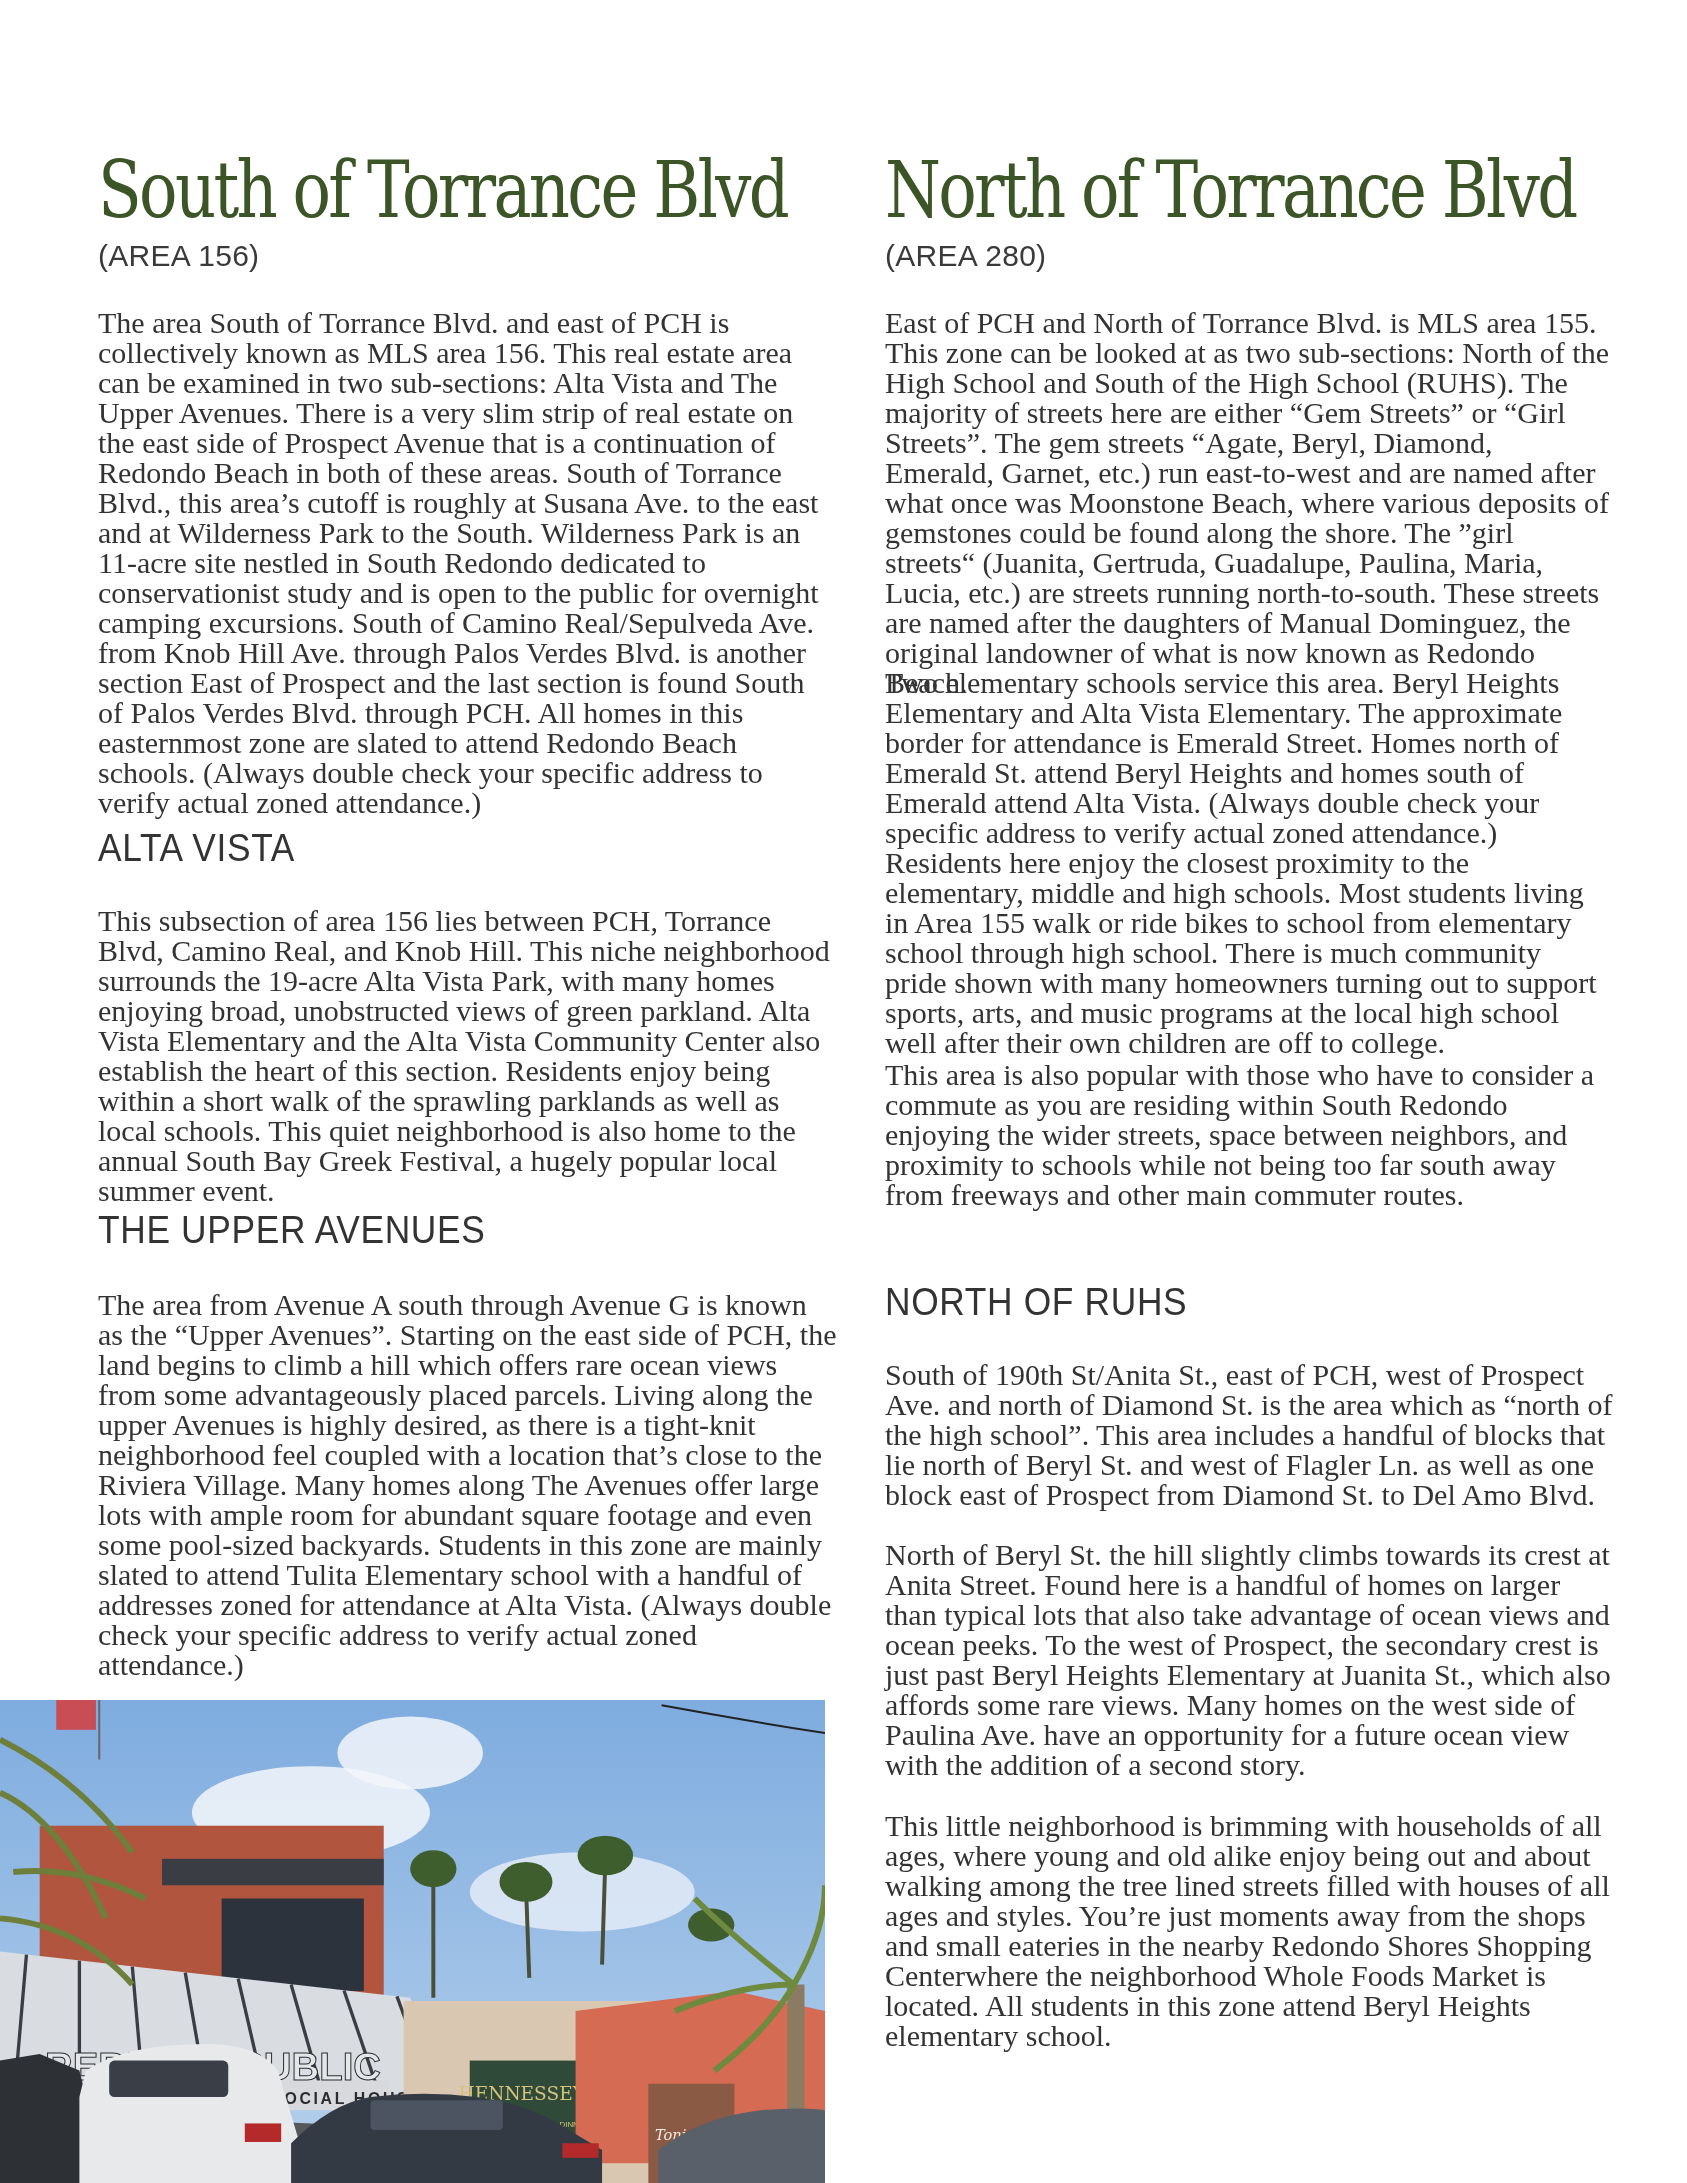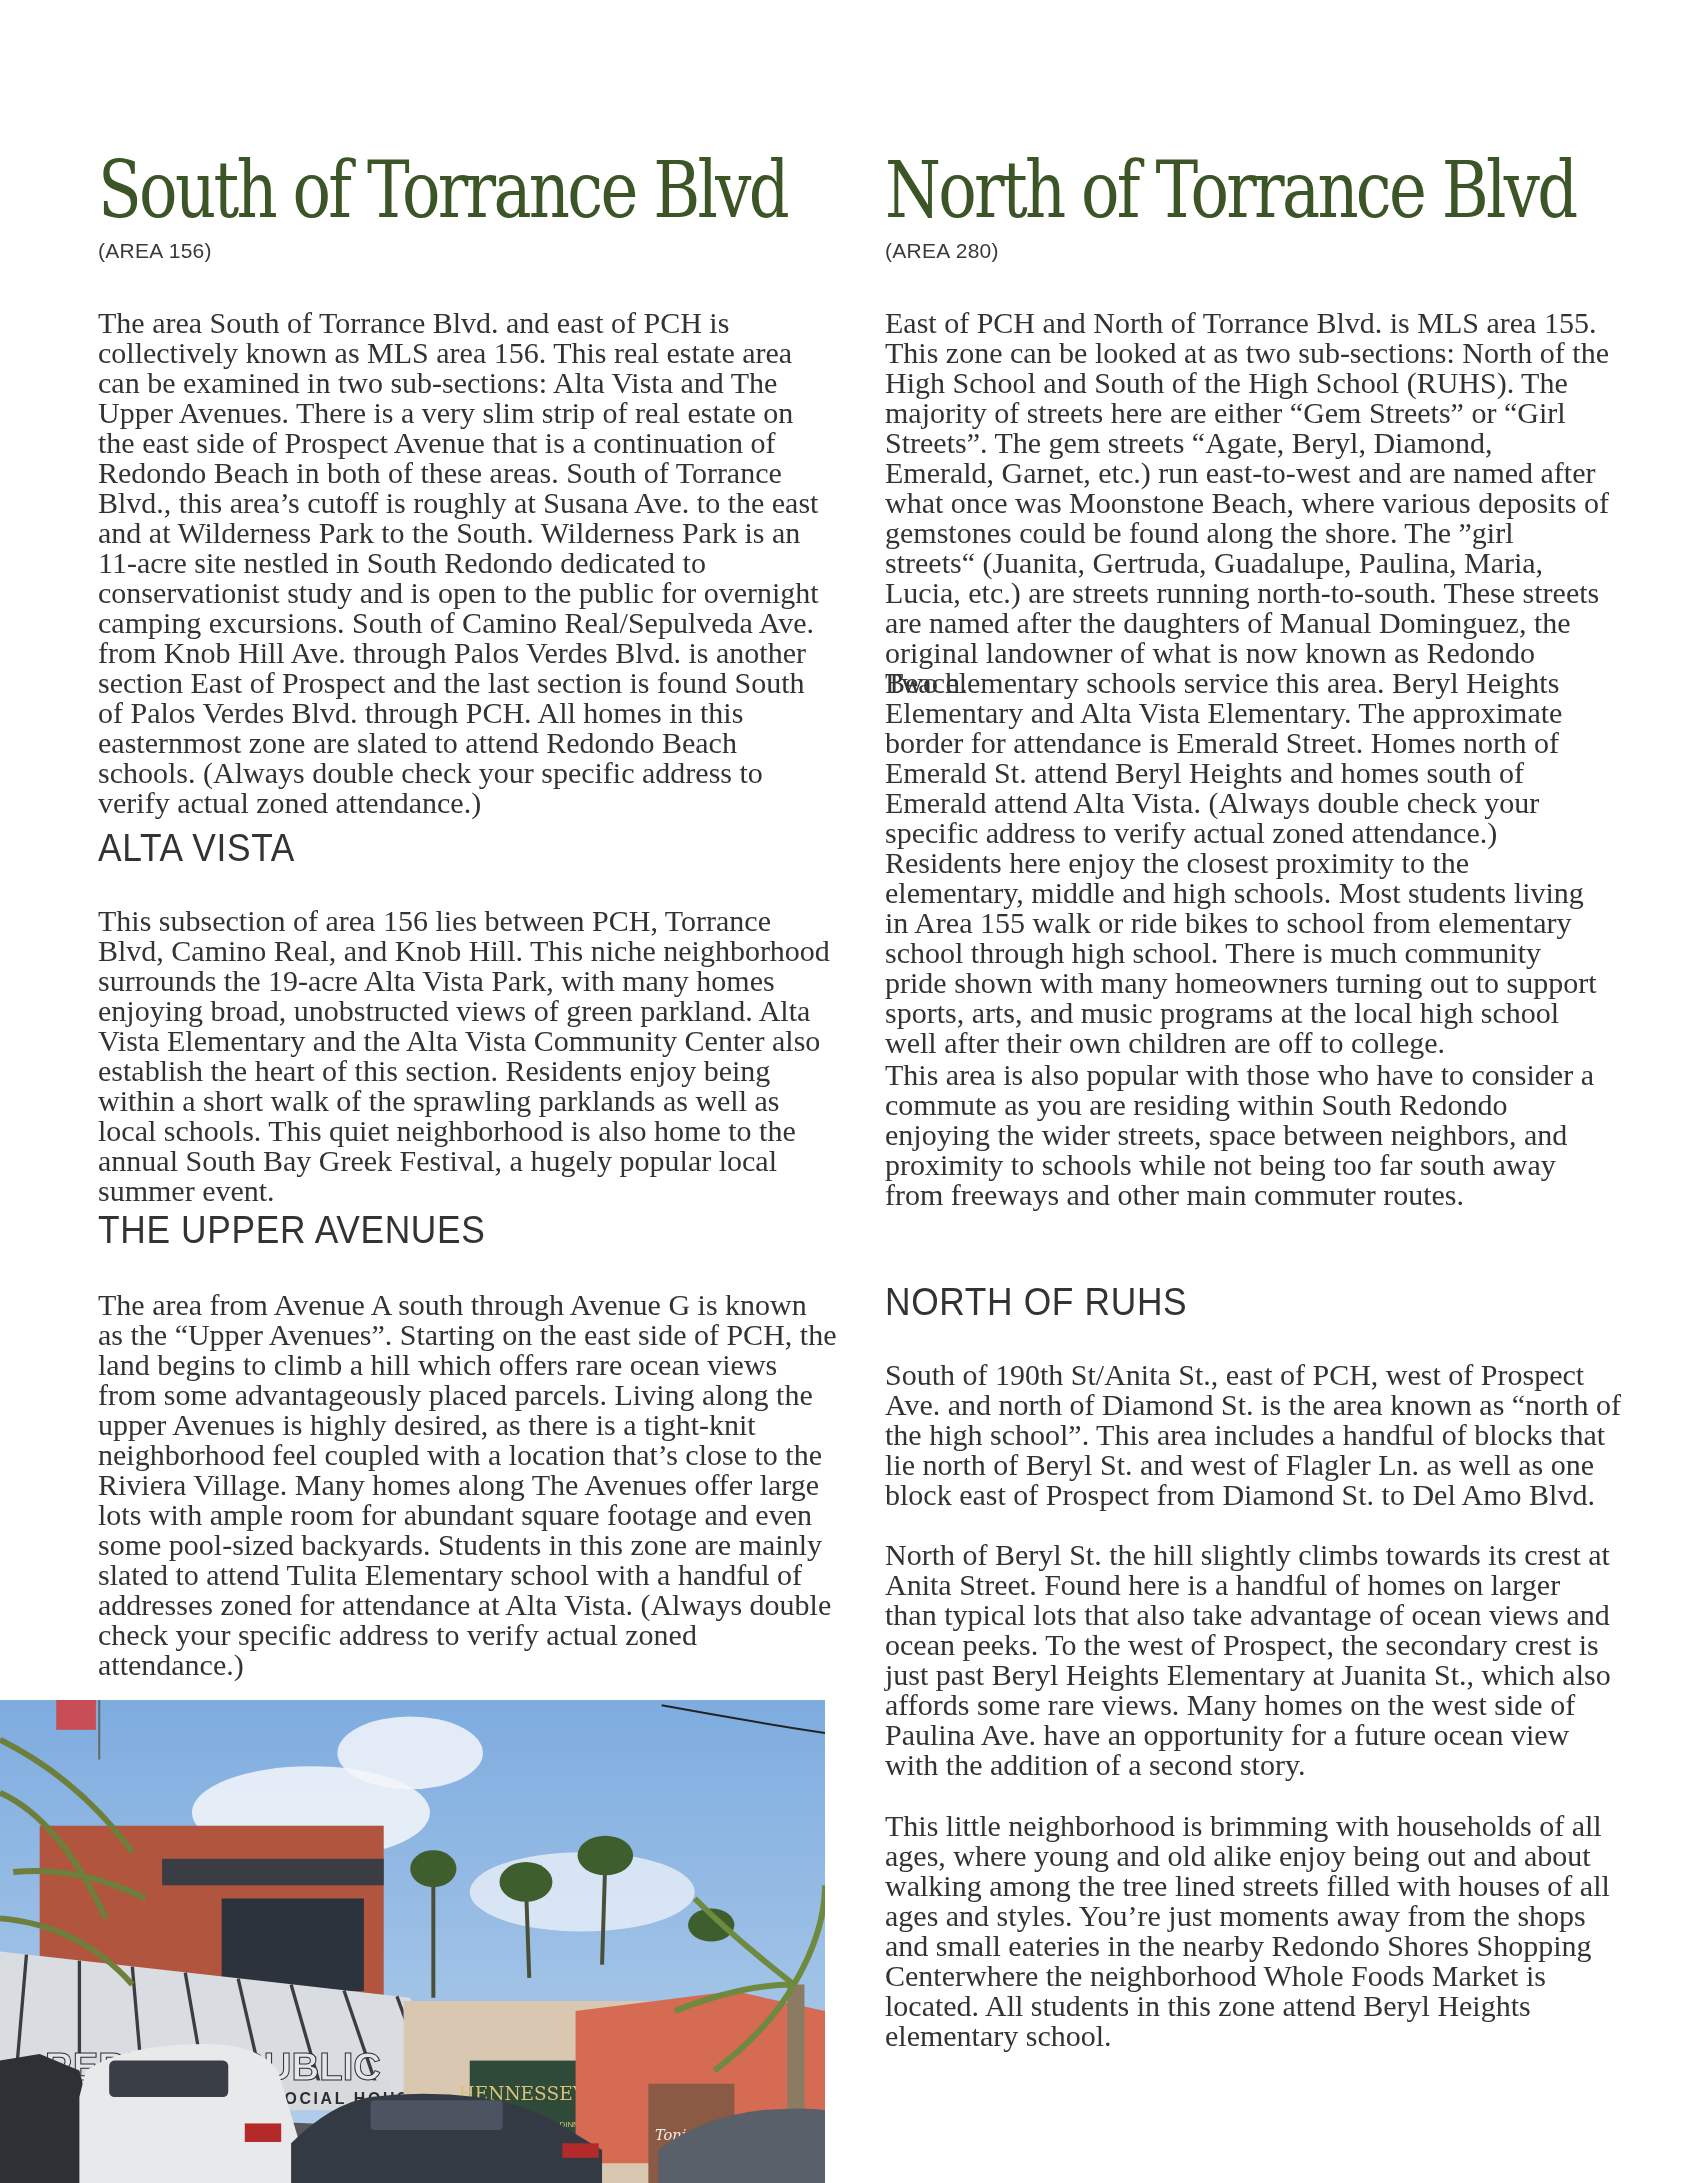--- a/index.html
+++ b/index.html
@@ -11,21 +11,21 @@
     position: absolute; top: 151px; left: 0;
     font-family: "DejaVu Serif", "Liberation Serif", serif;
     font-weight: normal; color: #3b5526;
     font-size: 78px; line-height: 1; letter-spacing: -3.3px;
     transform: scaleX(0.82); transform-origin: left top;
     white-space: nowrap; margin: 0;
   }
   .subtitle {
     position: absolute; top: 239px; left: 0;
     font-family: "Liberation Sans", sans-serif; color: #3a3a3a;
-    font-size: 21px; letter-spacing: 0.3px; margin: 0;
+    font-size: 30px; letter-spacing: 0.3px; margin: 0;
   }
   .section-head {
     position: absolute; left: 0;
     font-family: "Liberation Sans", sans-serif; color: #333333;
     font-size: 38px; font-weight: normal; letter-spacing: 0.7px; margin: 0;
     transform: scaleX(0.93); transform-origin: left top; white-space: nowrap;
   }
   .para {
     position: absolute; left: 0; margin: 0;
     font-family: "Liberation Serif", "DejaVu Serif", serif;
@@ -157,17 +157,17 @@
 
 <div class="col col-right">
   <h1 class="title">North of Torrance Blvd</h1>
   <p class="subtitle">(AREA 280)</p>
 
   <p class="para" style="top:308px; width:724px;">East of PCH and North of Torrance Blvd. is MLS area 155. This zone can be looked at as two sub-sections: North of the High School and South of the High School (RUHS). The majority of streets here are either “Gem Streets” or “Girl Streets”. The gem streets “Agate, Beryl, Diamond, Emerald, Garnet, etc.) run east-to-west and are named after what once was Moonstone Beach, where various deposits of gemstones could be found along the shore. The ”girl streets“ (Juanita, Gertruda, Guadalupe, Paulina, Maria, Lucia, etc.) are streets running north-to-south. These streets are named after the daughters of Manual Dominguez, the original landowner of what is now known as Redondo Beach.</p>
   <p class="para" style="top:668px; width:724px;">Two elementary schools service this area. Beryl Heights Elementary and Alta Vista Elementary. The approximate border for attendance is Emerald Street. Homes north of Emerald St. attend Beryl Heights and homes south of Emerald attend Alta Vista. (Always double check your specific address to verify actual zoned attendance.) Residents here enjoy the closest proximity to the elementary, middle and high schools. Most students living in Area 155 walk or ride bikes to school from elementary school through high school. There is much community pride shown with many homeowners turning out to support sports, arts, and music programs at the local high school well after their own children are off to college.</p>
   <p class="para" style="top:1060px; width:724px;">This area is also popular with those who have to consider a commute as you are residing within South Redondo enjoying the wider streets, space between neighbors, and proximity to schools while not being too far south away from freeways and other main commuter routes.</p>
 
   <h2 class="section-head" style="top:1281px;">NORTH OF RUHS</h2>
-  <p class="para" style="top:1360px; width:741px;">South of 190th St/Anita St., east of PCH, west of Prospect Ave. and north of Diamond St. is the area known as “north of the high school”. This area includes a handful of blocks that lie north of Beryl St. and west of Flagler Ln. as well as one block east of Prospect from Diamond St. to Del Amo Blvd.</p>
+  <p class="para" style="top:1360px; width:741px;">South of 190th St/Anita St., east of PCH, west of Prospect Ave. and north of Diamond St. is the area which as “north of the high school”. This area includes a handful of blocks that lie north of Beryl St. and west of Flagler Ln. as well as one block east of Prospect from Diamond St. to Del Amo Blvd.</p>
   <p class="para" style="top:1540px; width:734px;">North of Beryl St. the hill slightly climbs towards its crest at Anita Street. Found here is a handful of homes on larger than typical lots that also take advantage of ocean views and ocean peeks. To the west of Prospect, the secondary crest is just past Beryl Heights Elementary at Juanita St., which also affords some rare views. Many homes on the west side of Paulina Ave. have an opportunity for a future ocean view with the addition of a second story.</p>
   <p class="para" style="top:1811px; width:741px;">This little neighborhood is brimming with households of all ages, where young and old alike enjoy being out and about walking among the tree lined streets filled with houses of all ages and styles. You’re just moments away from the shops and small eateries in the nearby Redondo Shores Shopping Centerwhere the neighborhood Whole Foods Market is located. All students in this zone attend Beryl Heights elementary school.</p>
 </div>
 
 
 </body></html>

